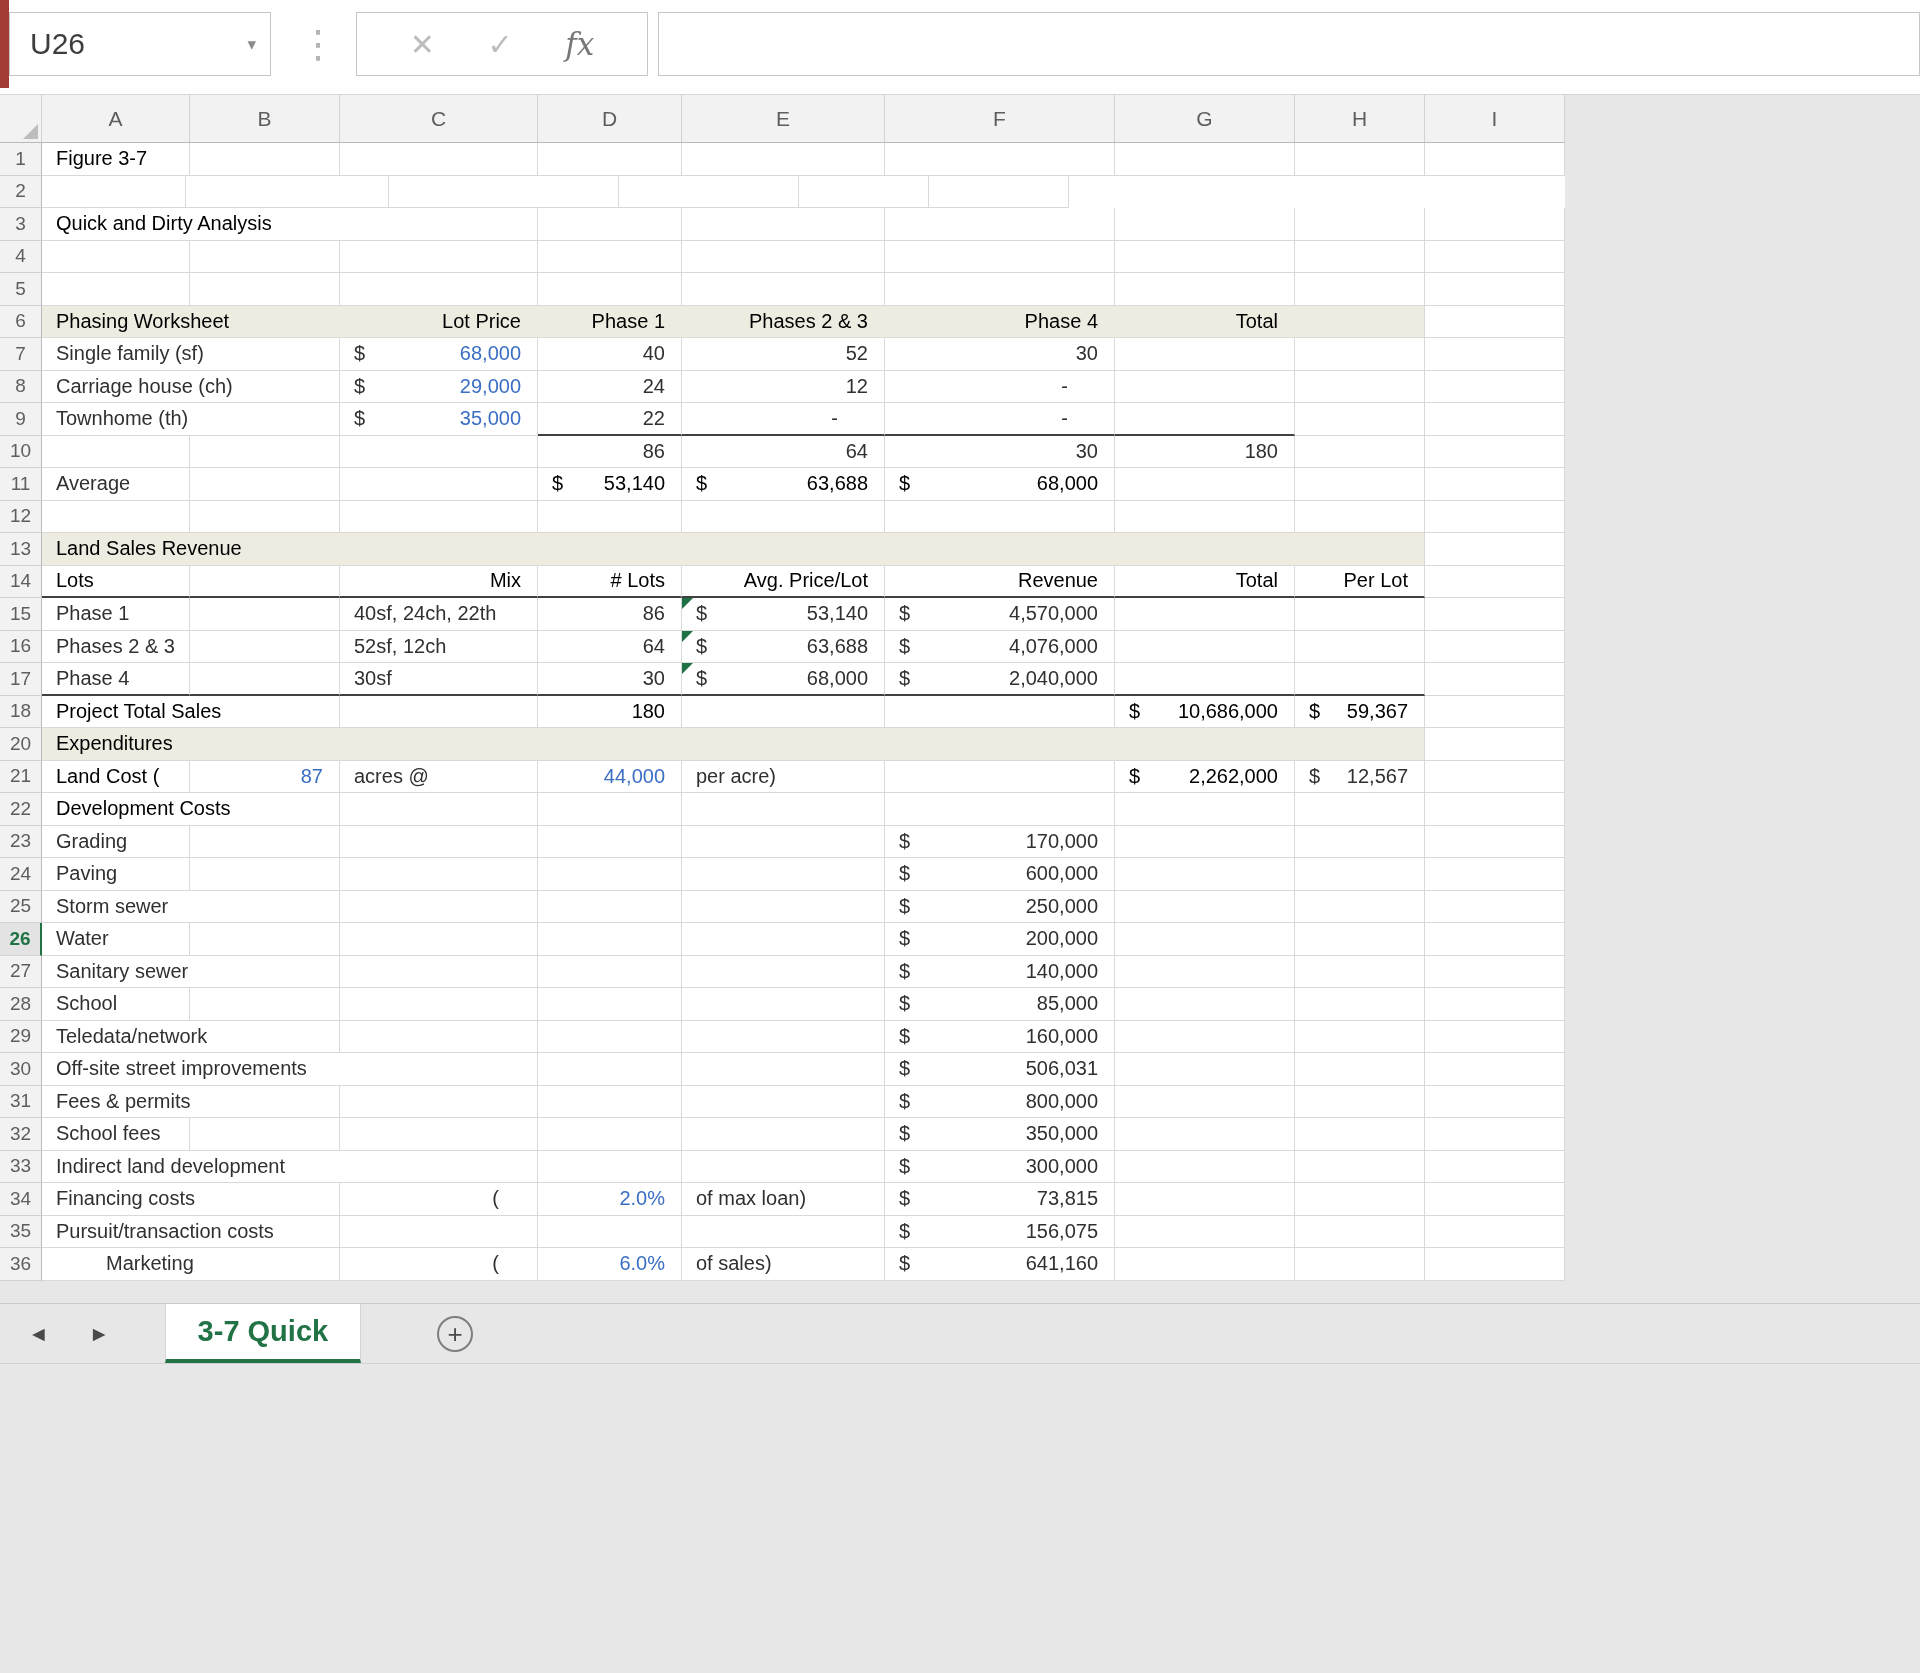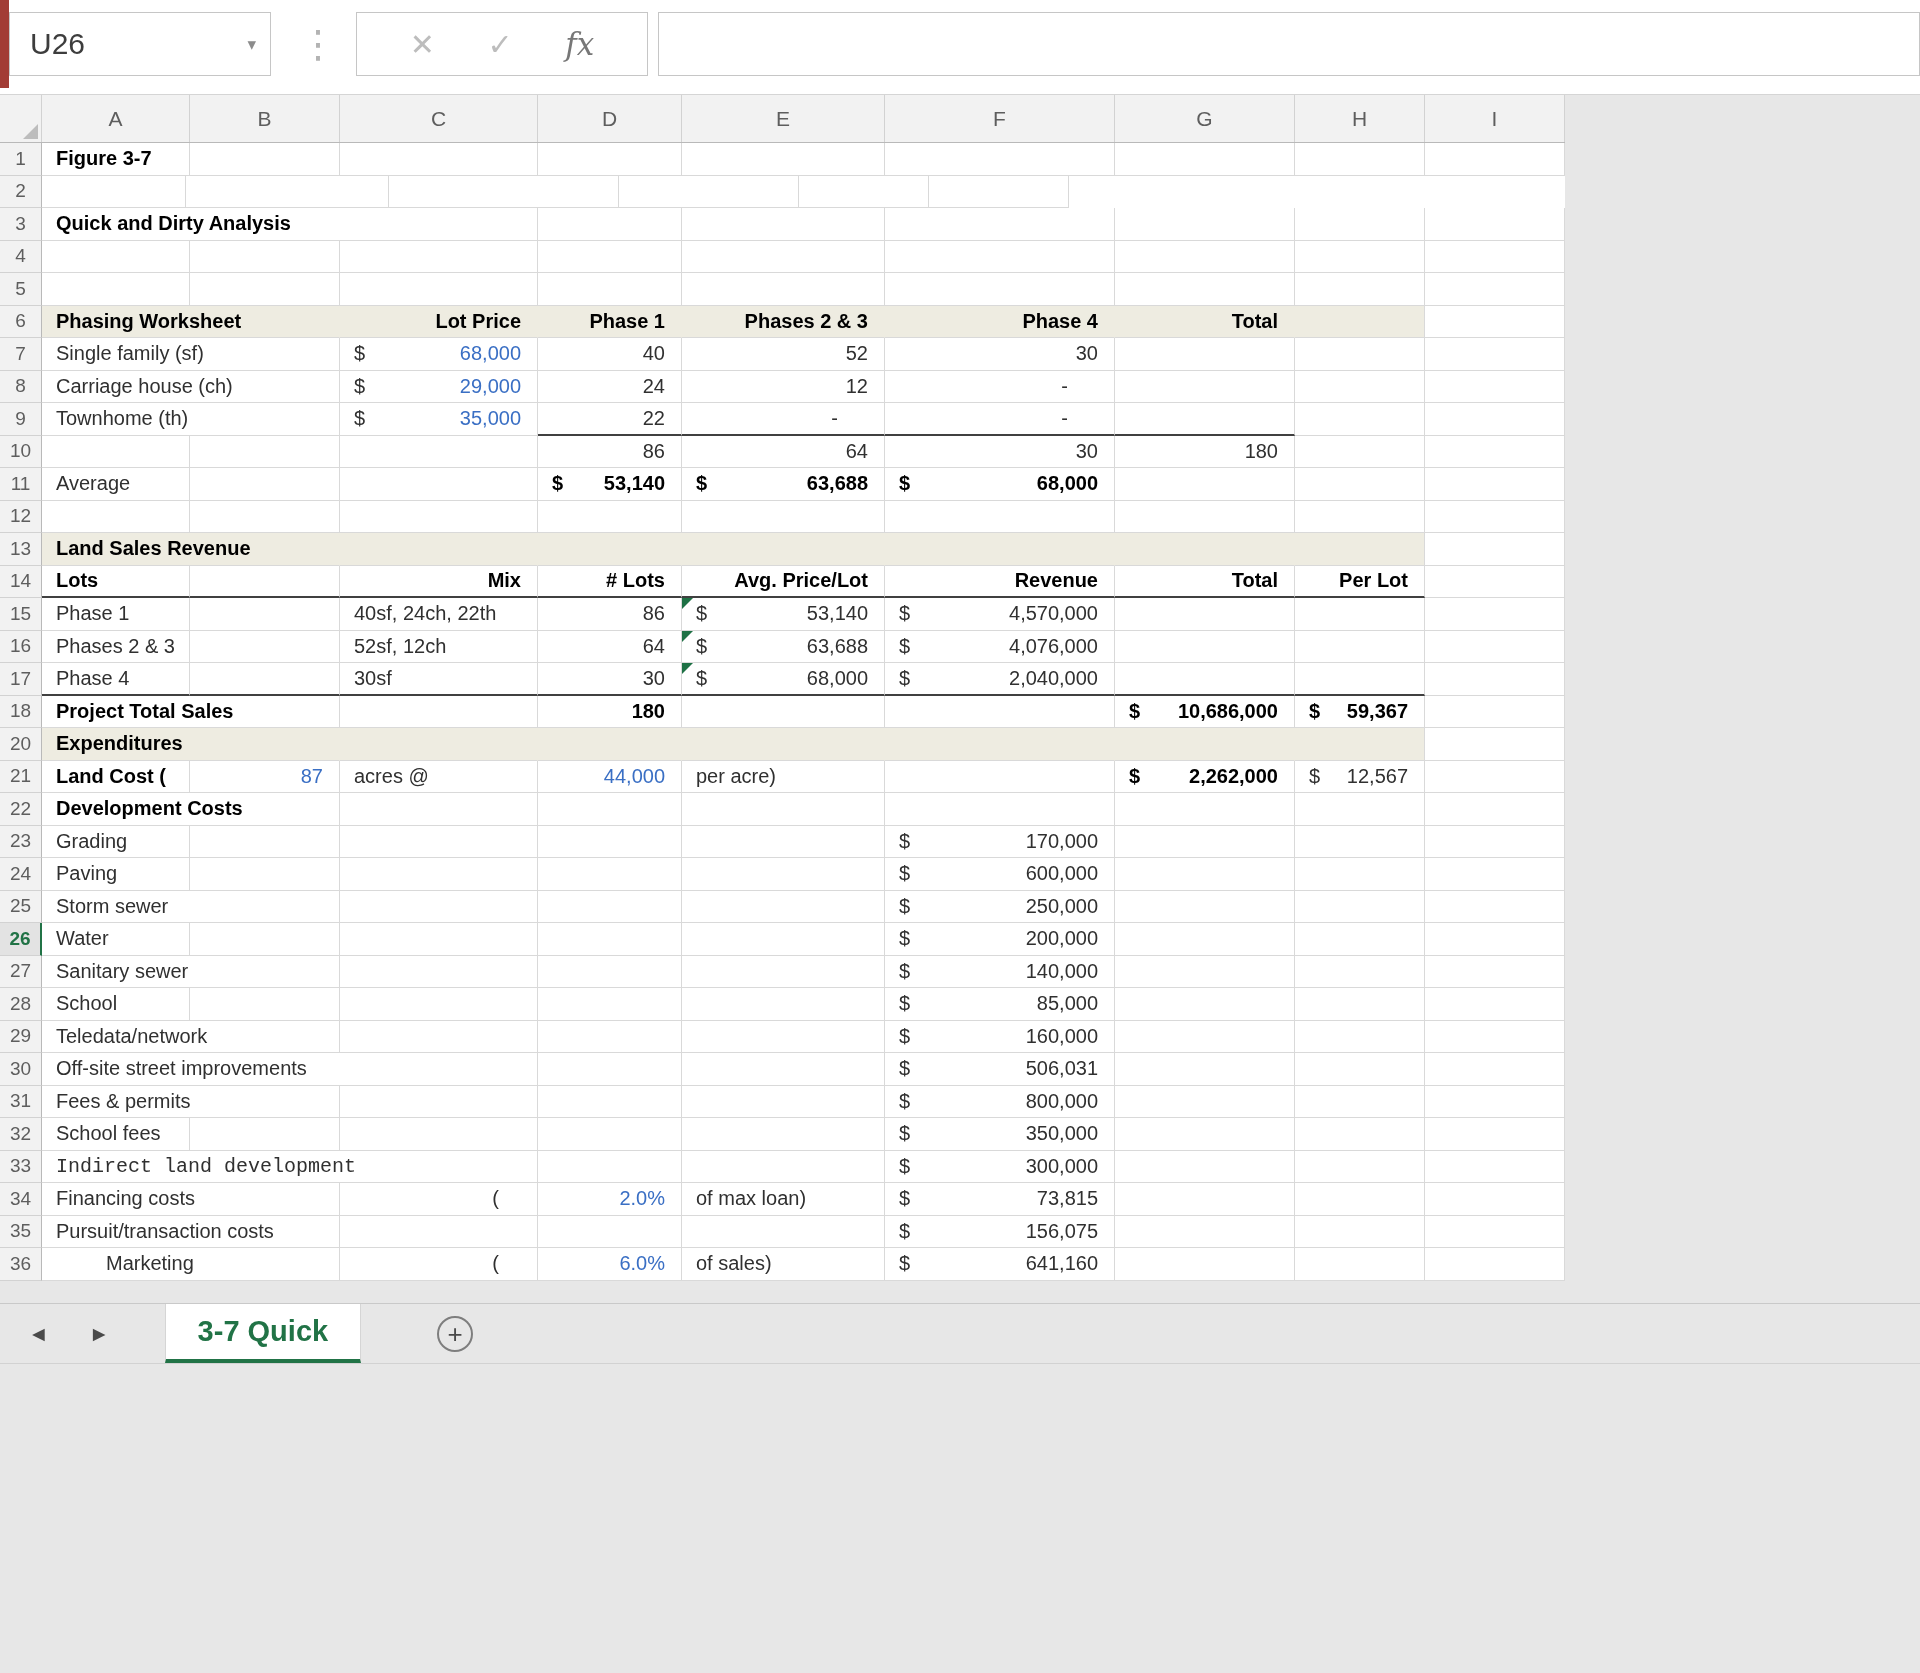--- a/index.html
+++ b/index.html
@@ -21,21 +21,21 @@
 .grid-area{position:absolute;top:95px;left:0;width:1920px;height:1208px;background:#e7e7e7;overflow:hidden}
 .col-headers{display:flex;width:1565px;height:48px;background:#f2f2f2;border-bottom:1px solid #b9b9b9}
 .col-h{display:flex;align-items:center;justify-content:center;font-size:21px;color:#5e5e5e;border-right:1px solid #d2d2d2;height:100%}
 .corner{position:relative}
 .corner::after{content:"";position:absolute;right:3px;bottom:3px;width:0;height:0;border-left:15px solid transparent;border-bottom:15px solid #bdbdbd}
 .rows{width:1565px;background:#fff}
 .row{display:flex;height:32.5px}
 .gutter{flex:0 0 42px;width:42px;background:#f2f2f2;border-right:1px solid #b9b9b9;border-bottom:1px solid #d2d2d2;display:flex;align-items:center;justify-content:center;font-size:19px;color:#5e5e5e}
 .gutter.sel{background:#e3e3e3;border-right:2px solid #217346;color:#217346;font-weight:bold}
 .cell{position:relative;height:100%;border-right:1px solid #d9d9d9;border-bottom:1px solid #d9d9d9;display:flex;align-items:center;padding:0 8px 0 14px;font-size:20px;color:#303030;white-space:nowrap;overflow:visible}
-.b{font-weight:700;color:#000}
+.b{font-weight:400;color:#000}
 .b .val,.b .cur{color:#000}
 .blue{color:#3a6fc4}
 .t-r{justify-content:flex-end;padding-right:16px}
 .acct{justify-content:space-between;padding-right:16px}
 .tan{background:#eeece1}
 .noright{border-right-color:transparent}
 .bdk{border-bottom:2px solid #404040}
 .dash{justify-content:flex-end;padding-right:46px}
 .paren{justify-content:flex-end;padding-right:38px}
 .ind{padding-left:64px}
@@ -629,21 +629,21 @@
         <div class="cell acct" style="width: 230px;">
           <span class="cur">$</span>
           <span class="val">350,000</span>
         </div>
         <div class="cell" style="width: 180px;"></div>
         <div class="cell" style="width: 130px;"></div>
         <div class="cell" style="width: 140px;"></div>
       </div>
       <div class="row">
         <div class="gutter">33</div>
-        <div class="cell" style="width: 496px; font-family: Liberation Mono, monospace;">
+        <div class="cell" style="width: 496px;">
           <span class="val">Indirect land development</span>
         </div>
         <div class="cell" style="width: 144px;"></div>
         <div class="cell" style="width: 203px;"></div>
         <div class="cell acct" style="width: 230px;">
           <span class="cur">$</span>
           <span class="val">300,000</span>
         </div>
         <div class="cell" style="width: 180px;"></div>
         <div class="cell" style="width: 130px;"></div>

